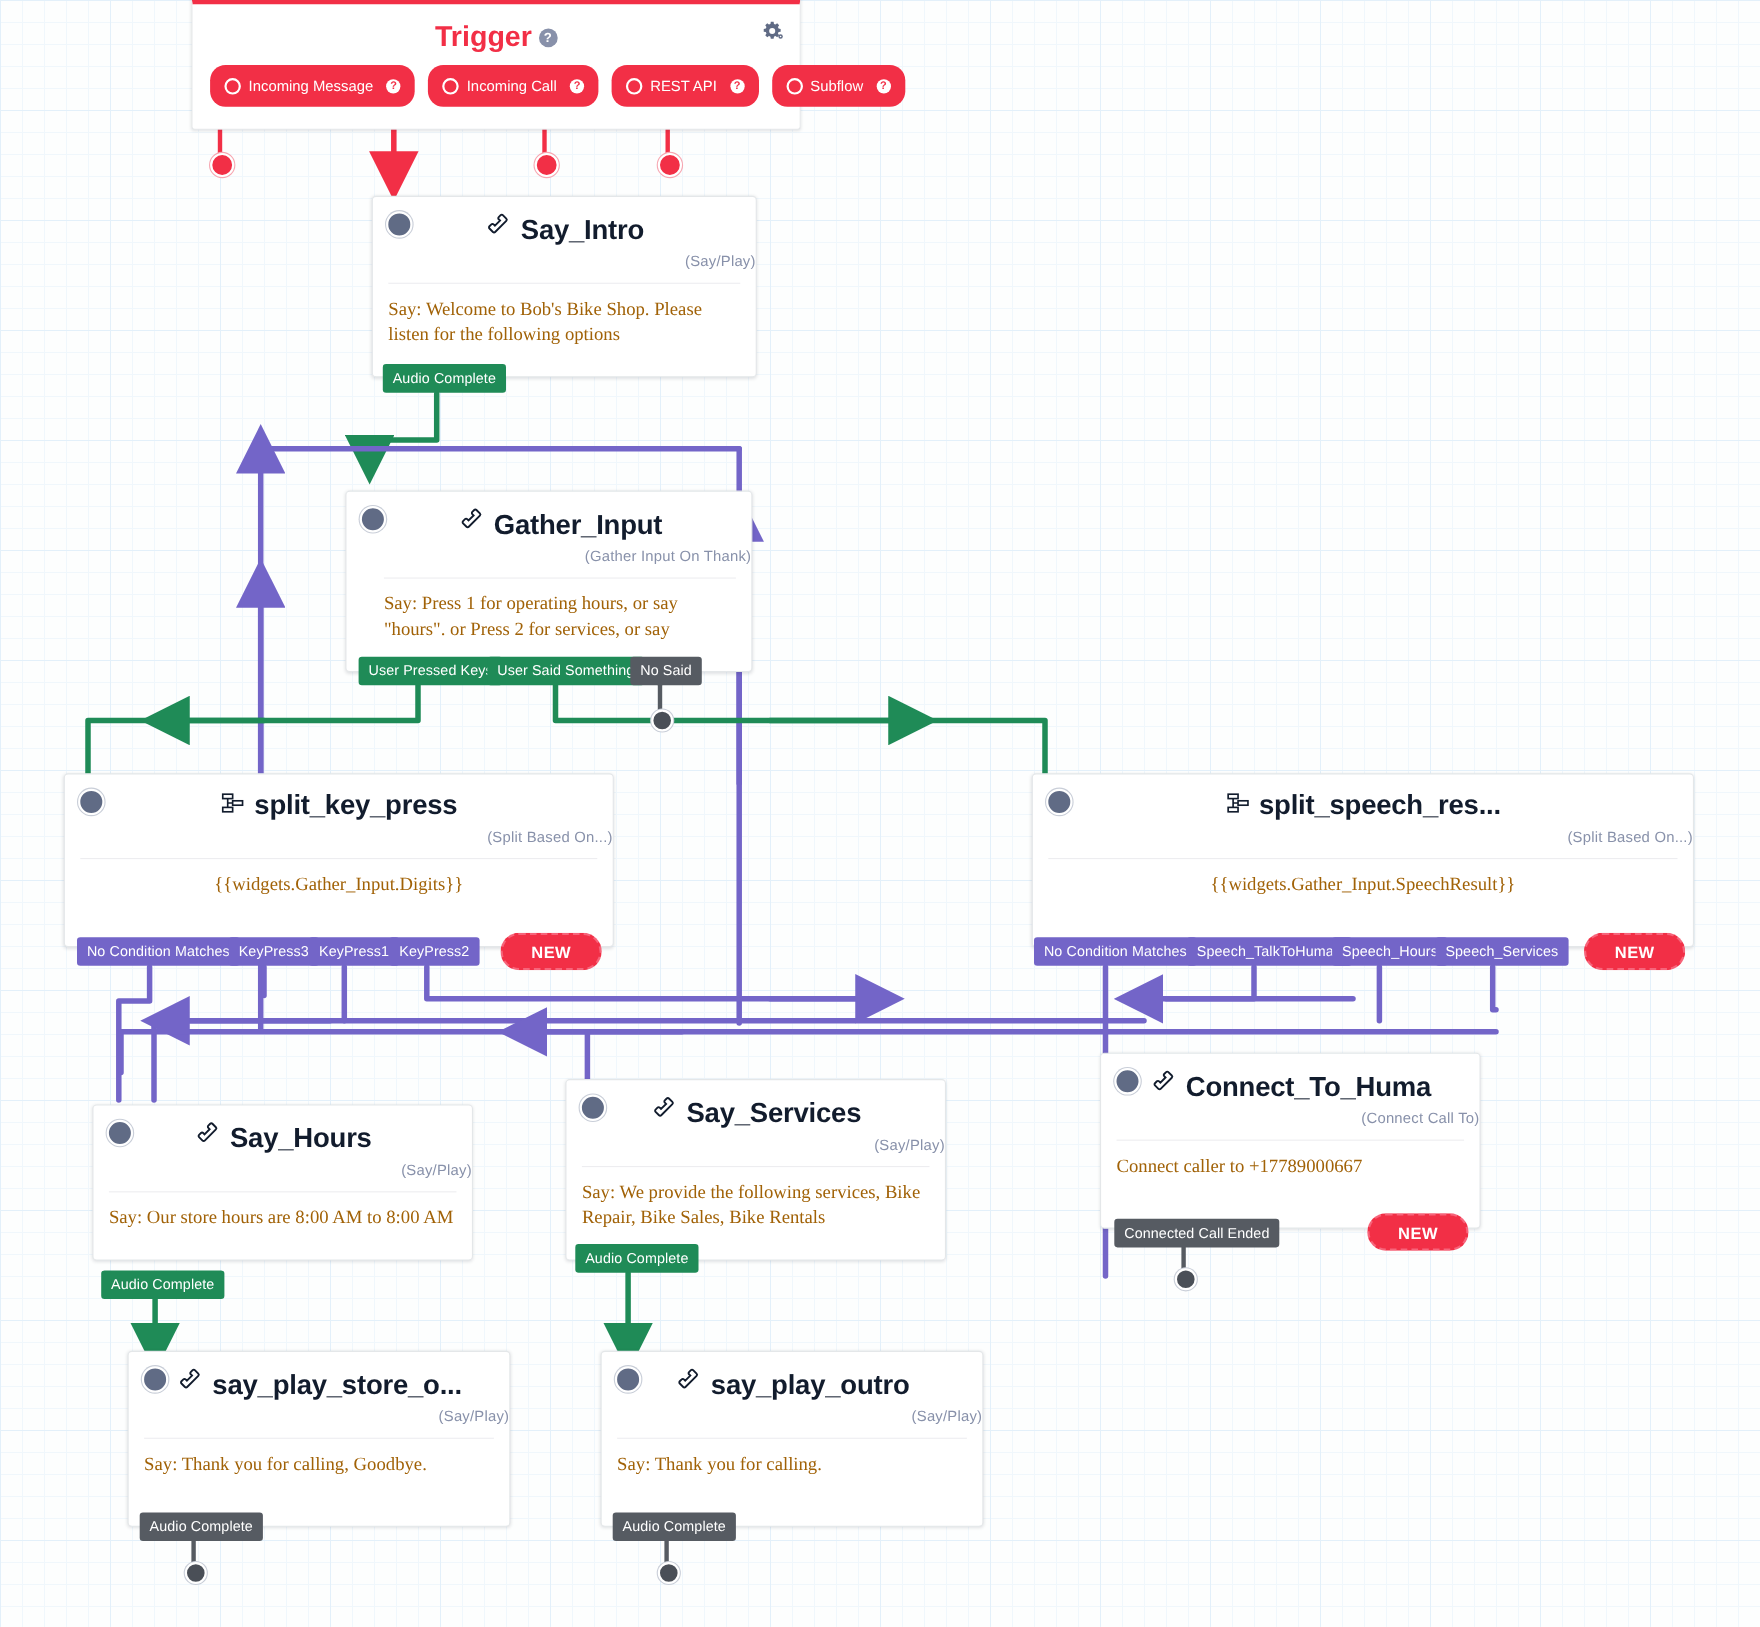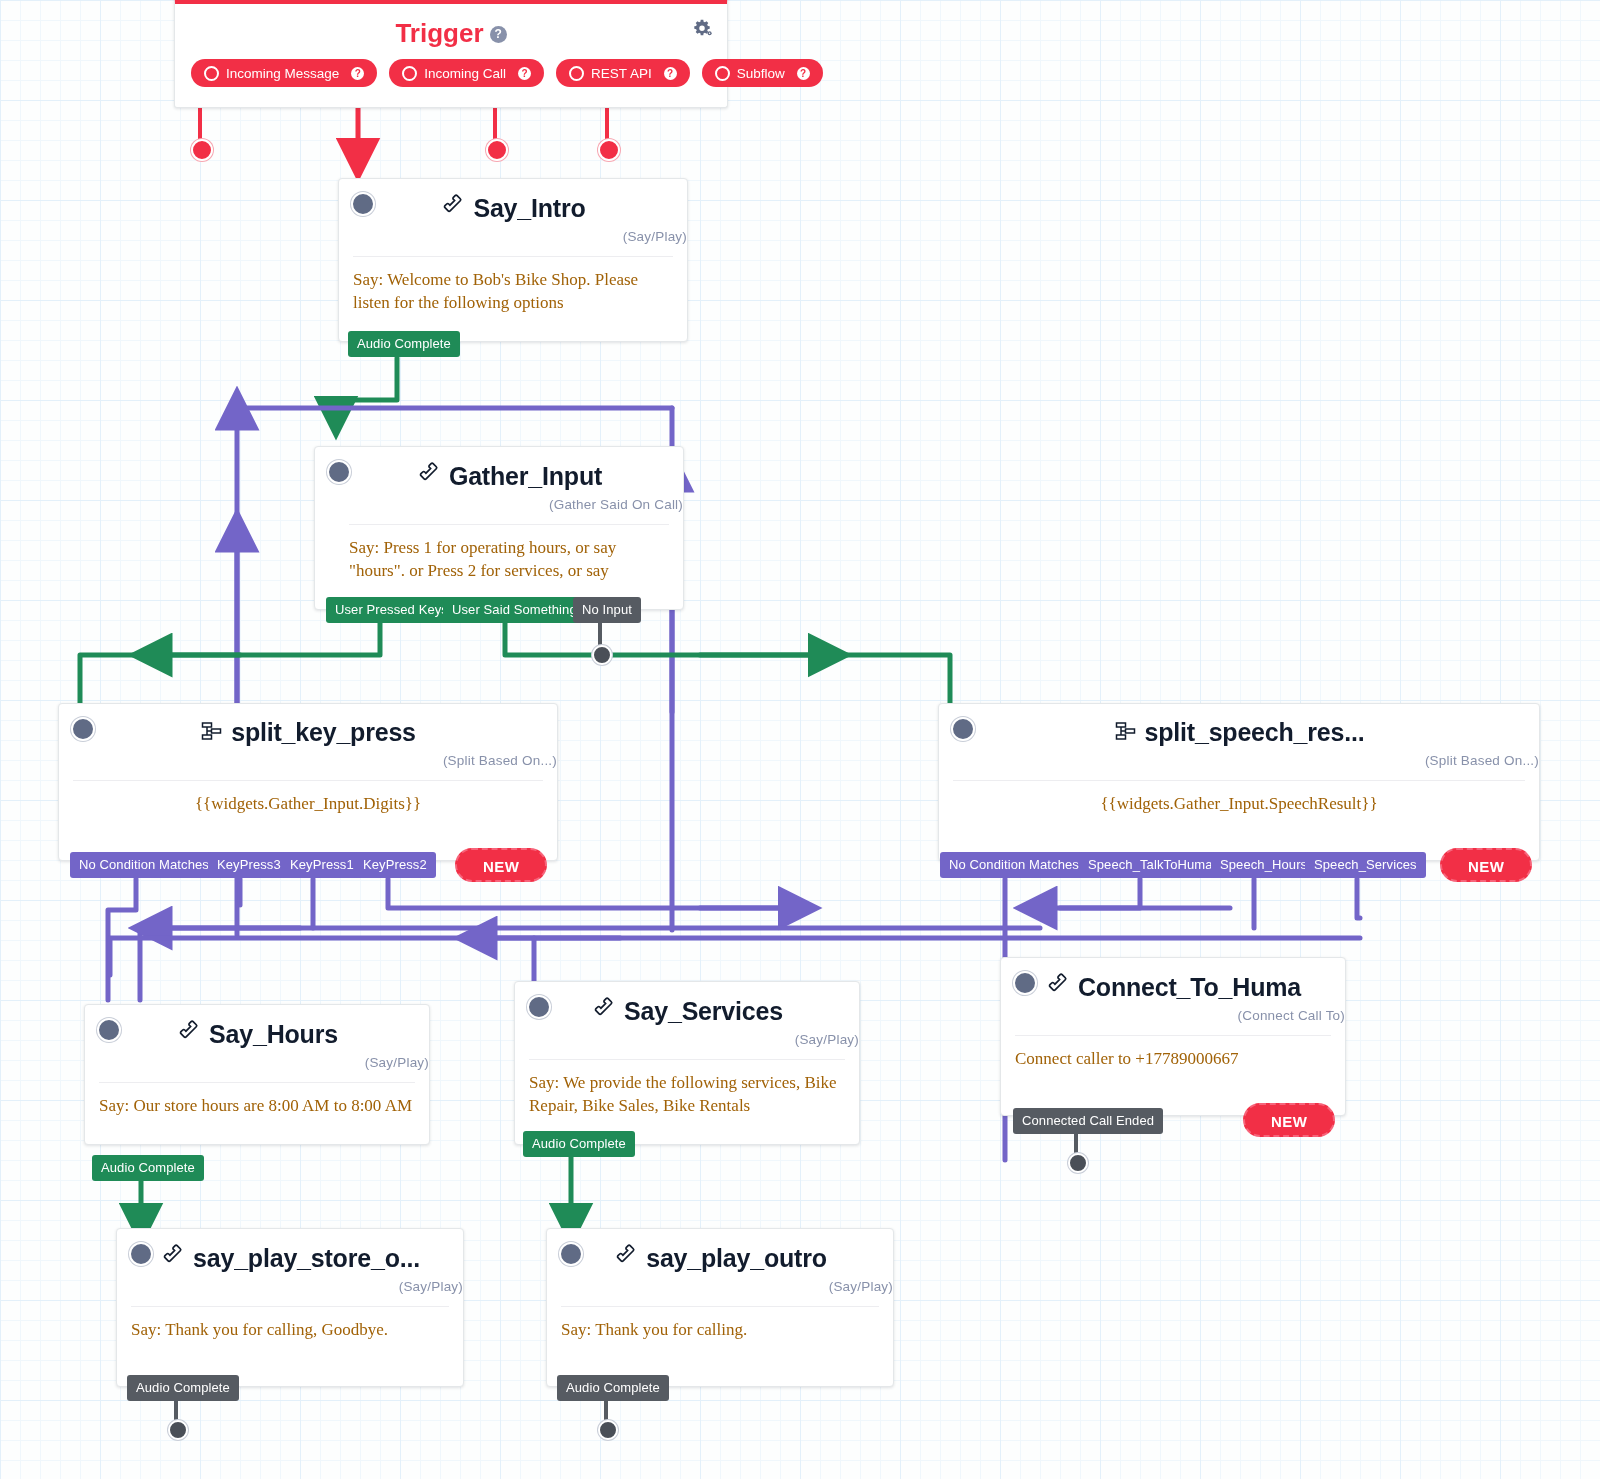--- a/index.html
+++ b/index.html
@@ -200,21 +200,21 @@
     gap: 12px;
     padding: 8px 16px 20px 16px;
   }
   .trig-pill {
     display: flex;
     align-items: center;
     gap: 7px;
     background: #f22f46;
     color: #ffffff;
     border-radius: 14px;
-    height: 28px;
+    height: 38px;
     padding: 0 13px;
     font-size: 13.5px;
     white-space: nowrap;
   }
   .trig-circle {
     width: 11px; height: 11px;
     border: 2px solid #ffffff;
     border-radius: 50%;
     flex: 0 0 auto;
   }
@@ -352,27 +352,27 @@
     <div class="in-dot" style="left:12px;top:13px;"></div>
     <div class="hdr">
       <span class="title">
         <span class="phone-icon">
           <svg width="26" height="26" viewBox="0 0 24 24">
               <path fill="none" stroke="#121c2d" stroke-width="1.6" d="M7.5 16.5 4.6 13.6a1.3 1.3 0 0 1 0-1.85l1.6-1.6a1.3 1.3 0 0 1 1.85 0l1.1 1.1 4.3-4.3-1.1-1.1a1.3 1.3 0 0 1 0-1.85l1.6-1.6a1.3 1.3 0 0 1 1.85 0l2.9 2.9c.5.5.5 1.35 0 1.85L9.35 16.5a1.3 1.3 0 0 1-1.85 0Z"></path>
             </svg>
         </span><span>Gather_Input</span>
       </span>
     </div>
-    <div class="subtitle">(Gather Said On Call)</div>
+    <div class="subtitle">(Gather Input On Thank)</div>
     <div class="divider"></div>
     <div class="body">Say: Press 1 for operating hours, or say "hours". or Press 2 for services, or say</div>
   </div>
   <div class="pill green" style="left:326px;top:597px;">User Pressed Keys</div>
   <div class="pill green" style="left:443px;top:597px;">User Said Something</div>
-  <div class="pill gray" style="left:573px;top:597px;">No Input</div>
+  <div class="pill gray" style="left:573px;top:597px;">No Said</div>
   <div class="out-dot" style="left:592px;top:645px;"></div>
 
   <div class="node" style="left:58px;top:703px;width:498px;">
     <div class="in-dot" style="left:12px;top:13px;"></div>
     <div class="hdr">
       <span class="title">
         <span class="split-icon">
           <svg width="24" height="24" viewBox="0 0 24 24">
             <rect x="2.5" y="4" width="9" height="4" fill="none" stroke="#121c2d" stroke-width="1.5"></rect>
             <rect x="11.5" y="10" width="9" height="4" fill="none" stroke="#121c2d" stroke-width="1.5"></rect>

